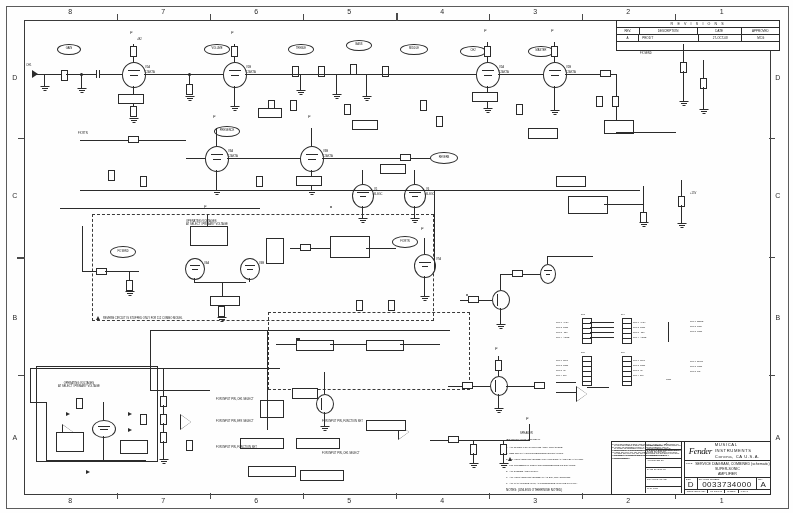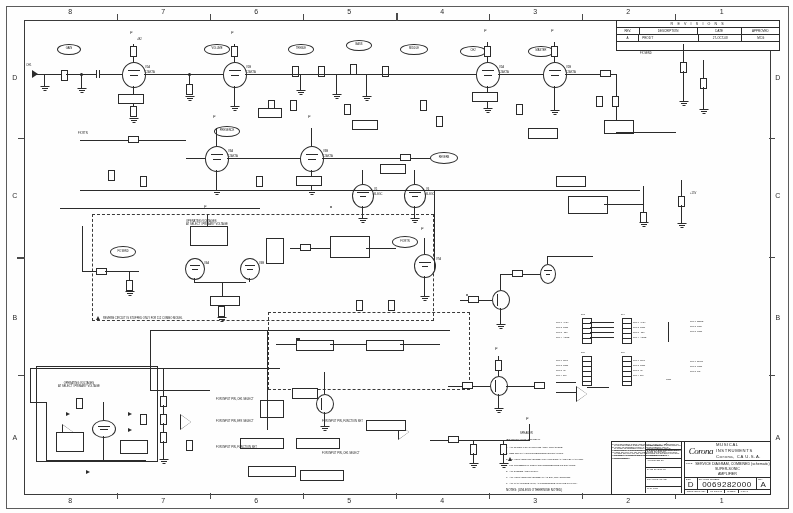--- a/index.html
+++ b/index.html
@@ -708,40 +708,40 @@
   <div class="notes" style="left:506px;top:482px;">7.  ALL CAPACITORS IN uF, ALL RESISTORS IN OHMS 1/4W 5%.</div>
   <div class="notes-title" style="left:506px;top:488px;">NOTES: (UNLESS OTHERWISE NOTED)</div>
   <div class="tri" style="left:508px;top:457px;"></div>
 
   <div class="tb" style="left:611px;top:441px;width:158px;height:52px;">
 
     <div class="tb-cell tb-note">THIS DOCUMENT CONTAINS INFORMATION OF A PROPRIETARY NATURE TO FENDER MUSICAL INSTRUMENTS AND IS SUBMITTED IN CONFIDENCE. IT IS NOT TO BE REPRODUCED IN WHOLE OR IN PART, OR TRANSMITTED TO OTHERS WITHOUT WRITTEN AUTHORIZATION FROM FENDER MUSICAL INSTRUMENTS.</div>
 
     <div class="tb-main" style="width:88px;">
       <div class="tb-co">
-        <span class="fender">Corona</span>
+        <span class="fender">Fender</span>
         <span class="co-txt">
           <span style="display:block">MUSICAL INSTRUMENTS</span>
           <span style="display:block">Corona,  CA   U.S.A.</span>
         </span>
       </div>
       <div class="tb-title">
         <span class="tl">TITLE</span>
         <span style="display:block;padding-left:10px;">SERVICE  DIAGRAM,  COMBINED (schematic)</span>
         <span style="display:block">SUPER-SONIC</span>
         <span style="display:block">AMPLIFIER</span>
       </div>
       <div class="tb-dn">
         <div style="width:12px">
           <span class="cap2">SIZE</span>
           <span class="big">D</span>
         </div>
         <div style="flex:1">
           <span class="cap2">DRAWING NUMBER</span>
-          <span class="big">0069282000</span>
+          <span class="big">0033734000</span>
         </div>
         <div style="width:13px">
           <span class="cap2">REV</span>
           <span class="big">A</span>
         </div>
       </div>
       <div class="tb-rel">
         <span>RELEASE DATE:</span>
         <span>27-OCT-08</span>
         <span>SHEET:</span>

